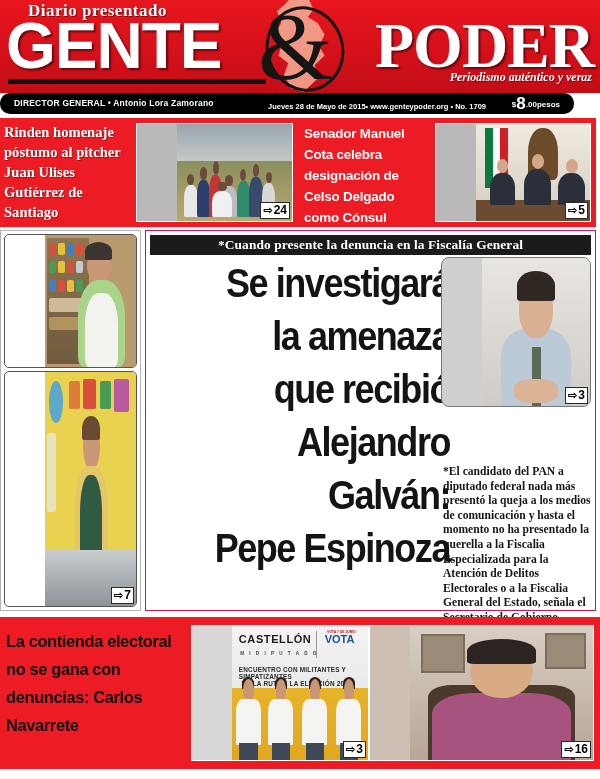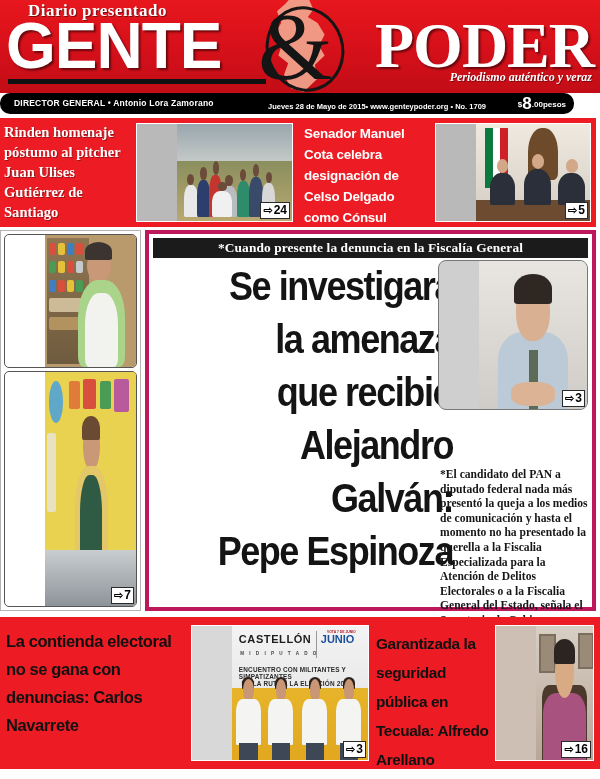--- a/index.html
+++ b/index.html
@@ -152,21 +152,21 @@
   .infobar .left .dg { font-weight: bold; }
   .infobar .mid {
     position: absolute;
     left: 268px;
     top: 6px;
     font-size: 7.5px;
     font-weight: bold;
   }
   .infobar .price {
     position: absolute;
-    right: 8px;
+    right: 14px;
     top: 1px;
     font-size: 8px;
     font-weight: bold;
     color: #ffffff;
   }
   .infobar .price .big {
     font-size: 17px;
     vertical-align: -2px;
     letter-spacing: 0;
   }
@@ -303,21 +303,21 @@
     flex: 1;
     border: 1px solid #555;
     border-radius: 5px;
     position: relative;
     overflow: hidden;
   }
 
   .col-main {
     width: 451px;
     height: 381px;
-    border: 4px solid #be185d;
+    border: 1px solid #be185d;
     box-sizing: border-box;
     background: #ffffff;
     position: relative;
     padding: 4px;
   }
   .kicker {
     background: #1b1b1b;
     color: #ffffff;
     font-family: "Liberation Serif", serif;
     font-weight: bold;
@@ -686,21 +686,21 @@
 
     <div class="bl-head">La contienda electoral no se gana con denuncias: Carlos Navarrete</div>
 
     <div class="bl-photo">
       <div class="ph">
         <div class="banner-bg"></div>
         <div class="banner-vline"></div>
         <div class="banner-txt1">CASTELLÓN</div>
         <div class="banner-sub">M I   D I P U T A D O</div>
         <div class="banner-vsub">VOTA 7 DE JUNIO</div>
-        <div class="banner-vota">JUNIO</div>
+        <div class="banner-vota">VOTA</div>
         <div class="banner-line2">ENCUENTRO CON MILITANTES Y SIMPATIZANTES</div>
         <div class="banner-line3">EN LA RUTA A LA ELECCIÓN 2015</div>
         <div class="men">
           <div class="man" style="left:2%;">
               <div class="mhair"></div>
               <div class="mh"></div>
               <div class="mb"></div>
               <div class="ml"></div>
             </div>
           <div class="man" style="left:26%;">
@@ -722,21 +722,20 @@
               <div class="ml"></div>
             </div>
         </div>
       </div>
       <div class="badge">
         <span class="arw">⇨</span>
         <span>3</span>
       </div>
     </div>
 
-    <div class="br-head">Garantizada la seguridad pública en Tecuala: Alfredo Arellano</div>
 
     <div class="br-photo">
       <div class="ph">
         <div class="portrait2-bg"></div>
         <div class="frame" style="left:6%;top:6%;width:22%;height:26%;"></div>
         <div class="frame" style="left:74%;top:5%;width:20%;height:24%;"></div>
         <div class="p2-chair"></div>
         <div class="p2-shirt"></div>
         <div class="p2-head"></div>
         <div class="p2-hair"></div>

